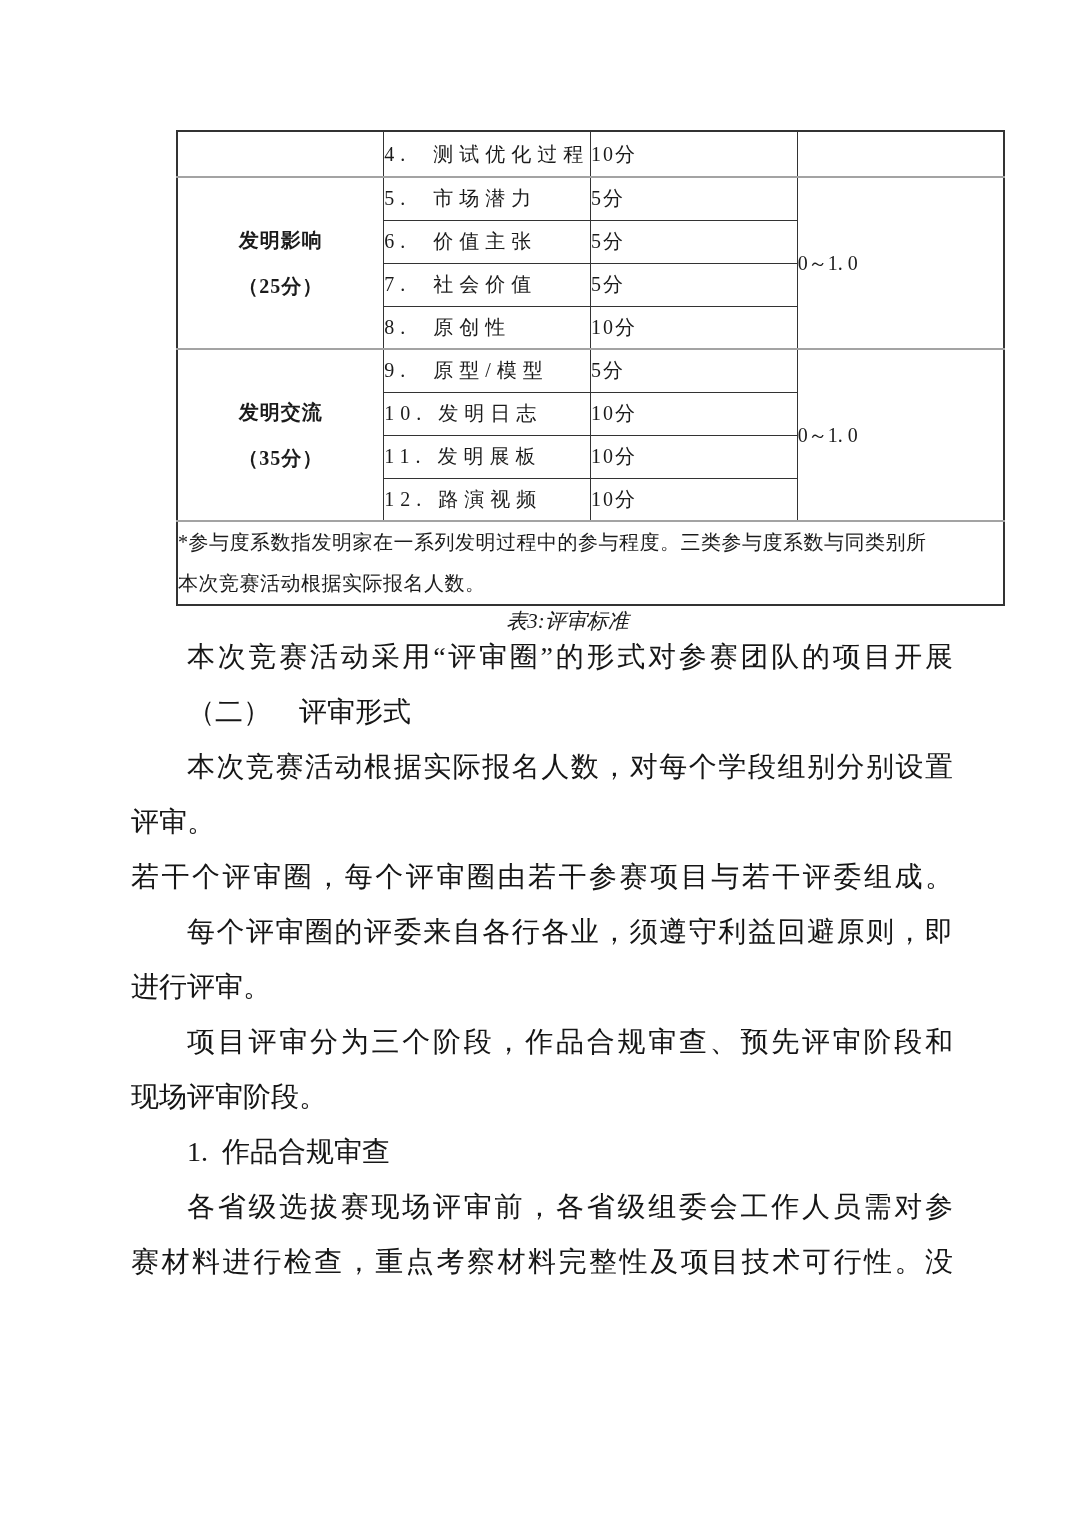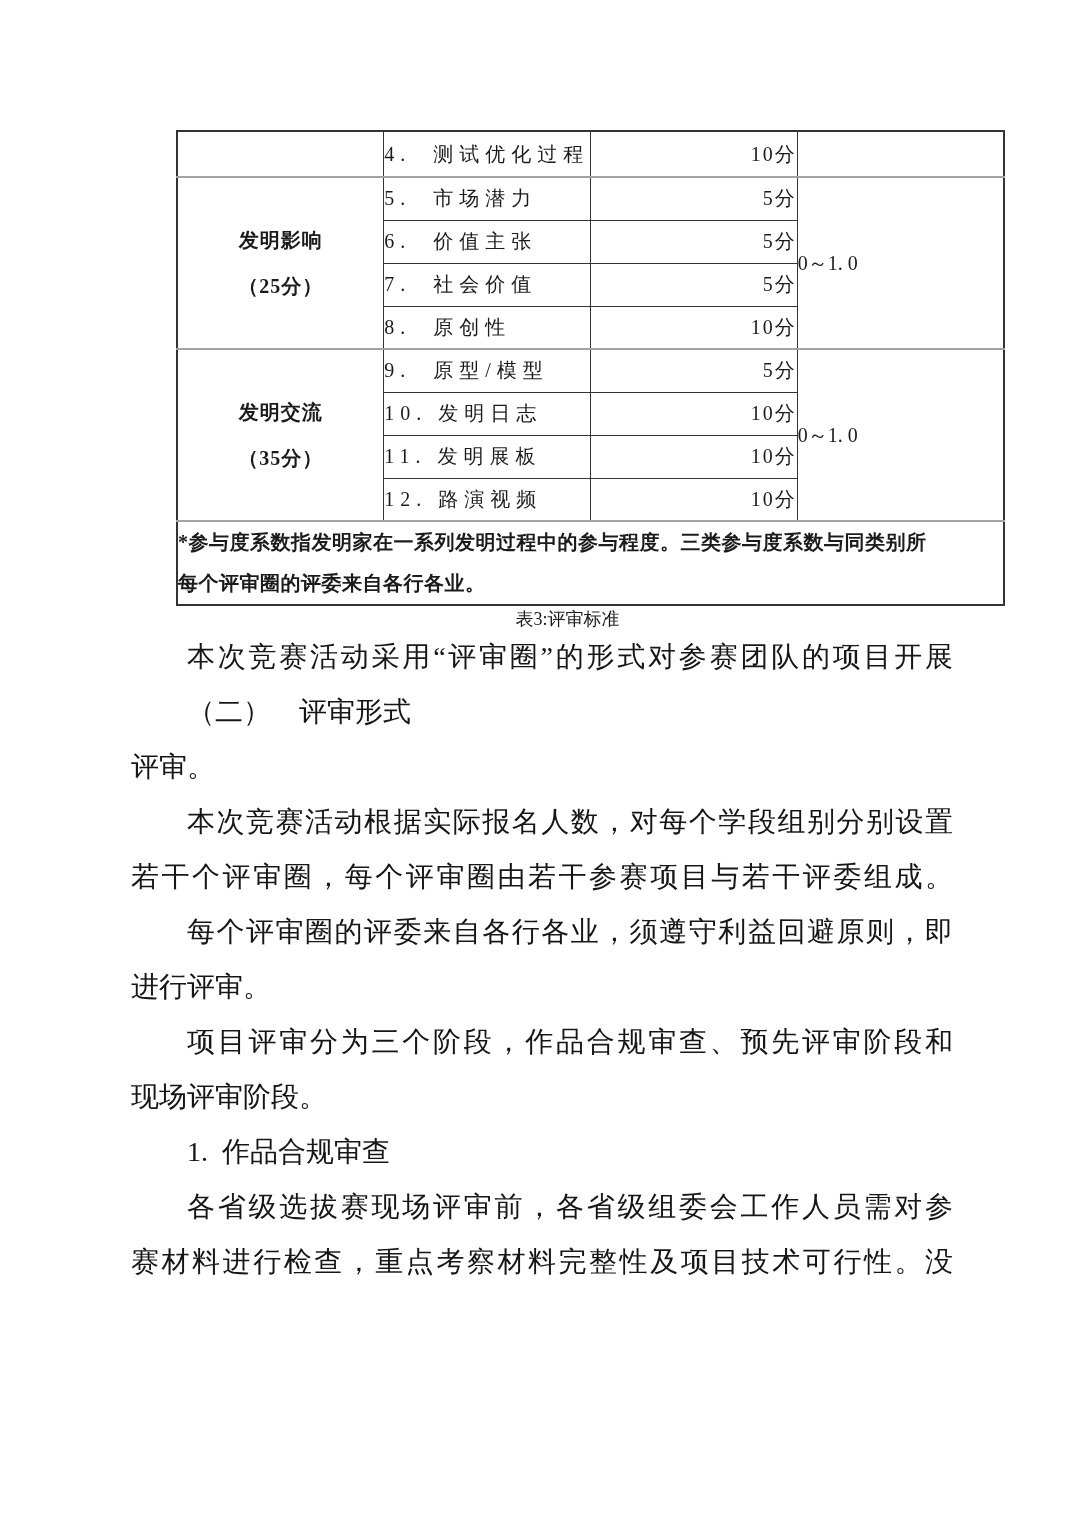--- a/index.html
+++ b/index.html
@@ -33,43 +33,44 @@
     font-size:23px;
     letter-spacing:1px;
   }
   td.cat div{line-height:46px;}
   td.item{
     padding-left:10px;
     letter-spacing:6px;
     white-space:pre;
   }
   td.score{
-    text-align:right;
+    text-align:left;
     letter-spacing:2px;
     font-family:Liberation Serif, serif;
   }
   td.coef{
     text-align:left;
     font-size:22px;
     white-space:pre;
   }
   tr.r-partial{height:46px;}
   tr.r-item{height:43px;}
   td.footnote{
-    font-weight:bold;
+    font-weight:normal;
     padding:2px 10px 4px 10px;
     letter-spacing:0.5px;
   }
   td.footnote div{line-height:41px;white-space:pre;}
   
   .caption{
     position:absolute;left:131px;top:607px;width:873px;
     text-align:center;
-    font-size:18px;
+    font-size:21px;
     color:#1b1b1b;
+    font-style:italic;
   }
   
   .bodytext{
     position:absolute;left:131px;top:629px;width:822px;
     font-size:28px;
     line-height:55px;
     color:#161616;
   }
   .line{white-space:pre-wrap;}
   .indent{text-indent:56px;}
@@ -129,35 +130,35 @@
       <td class="score">10分</td>
     </tr>
     <tr class="r-item">
       <td class="item">12. 路演视频</td>
       <td class="score">10分</td>
     </tr>
 
     <tr class="sec">
       <td class="footnote" colspan="4">
         <div>*参与度系数指发明家在一系列发明过程中的参与程度。三类参与度系数与同类别所</div>
-        <div>每个评审圈的评委来自各行各业。</div>
+        <div>本次竞赛活动根据实际报名人数。</div>
       </td>
     </tr>
   </tbody>
     </table>
 
   <div class="caption">表3:评审标准</div>
 
   <div class="bodytext">
     <div class="line indent j">本次竞赛活动采用“评审圈”的形式对参赛团队的项目开展</div>
 
     <div class="line indent">（二）　评审形式</div>
+    <div class="line indent j">本次竞赛活动根据实际报名人数，对每个学段组别分别设置</div>
+
     <div class="line">评审。</div>
-
-    <div class="line indent j">本次竞赛活动根据实际报名人数，对每个学段组别分别设置</div>
     <div class="line j">若干个评审圈，每个评审圈由若干参赛项目与若干评委组成。</div>
 
     <div class="line indent j">每个评审圈的评委来自各行各业，须遵守利益回避原则，即</div>
     <div class="line">进行评审。</div>
 
     <div class="line indent j">项目评审分为三个阶段，作品合规审查、预先评审阶段和</div>
     <div class="line">现场评审阶段。</div>
 
     <div class="line indent">1.  作品合规审查</div>
 

